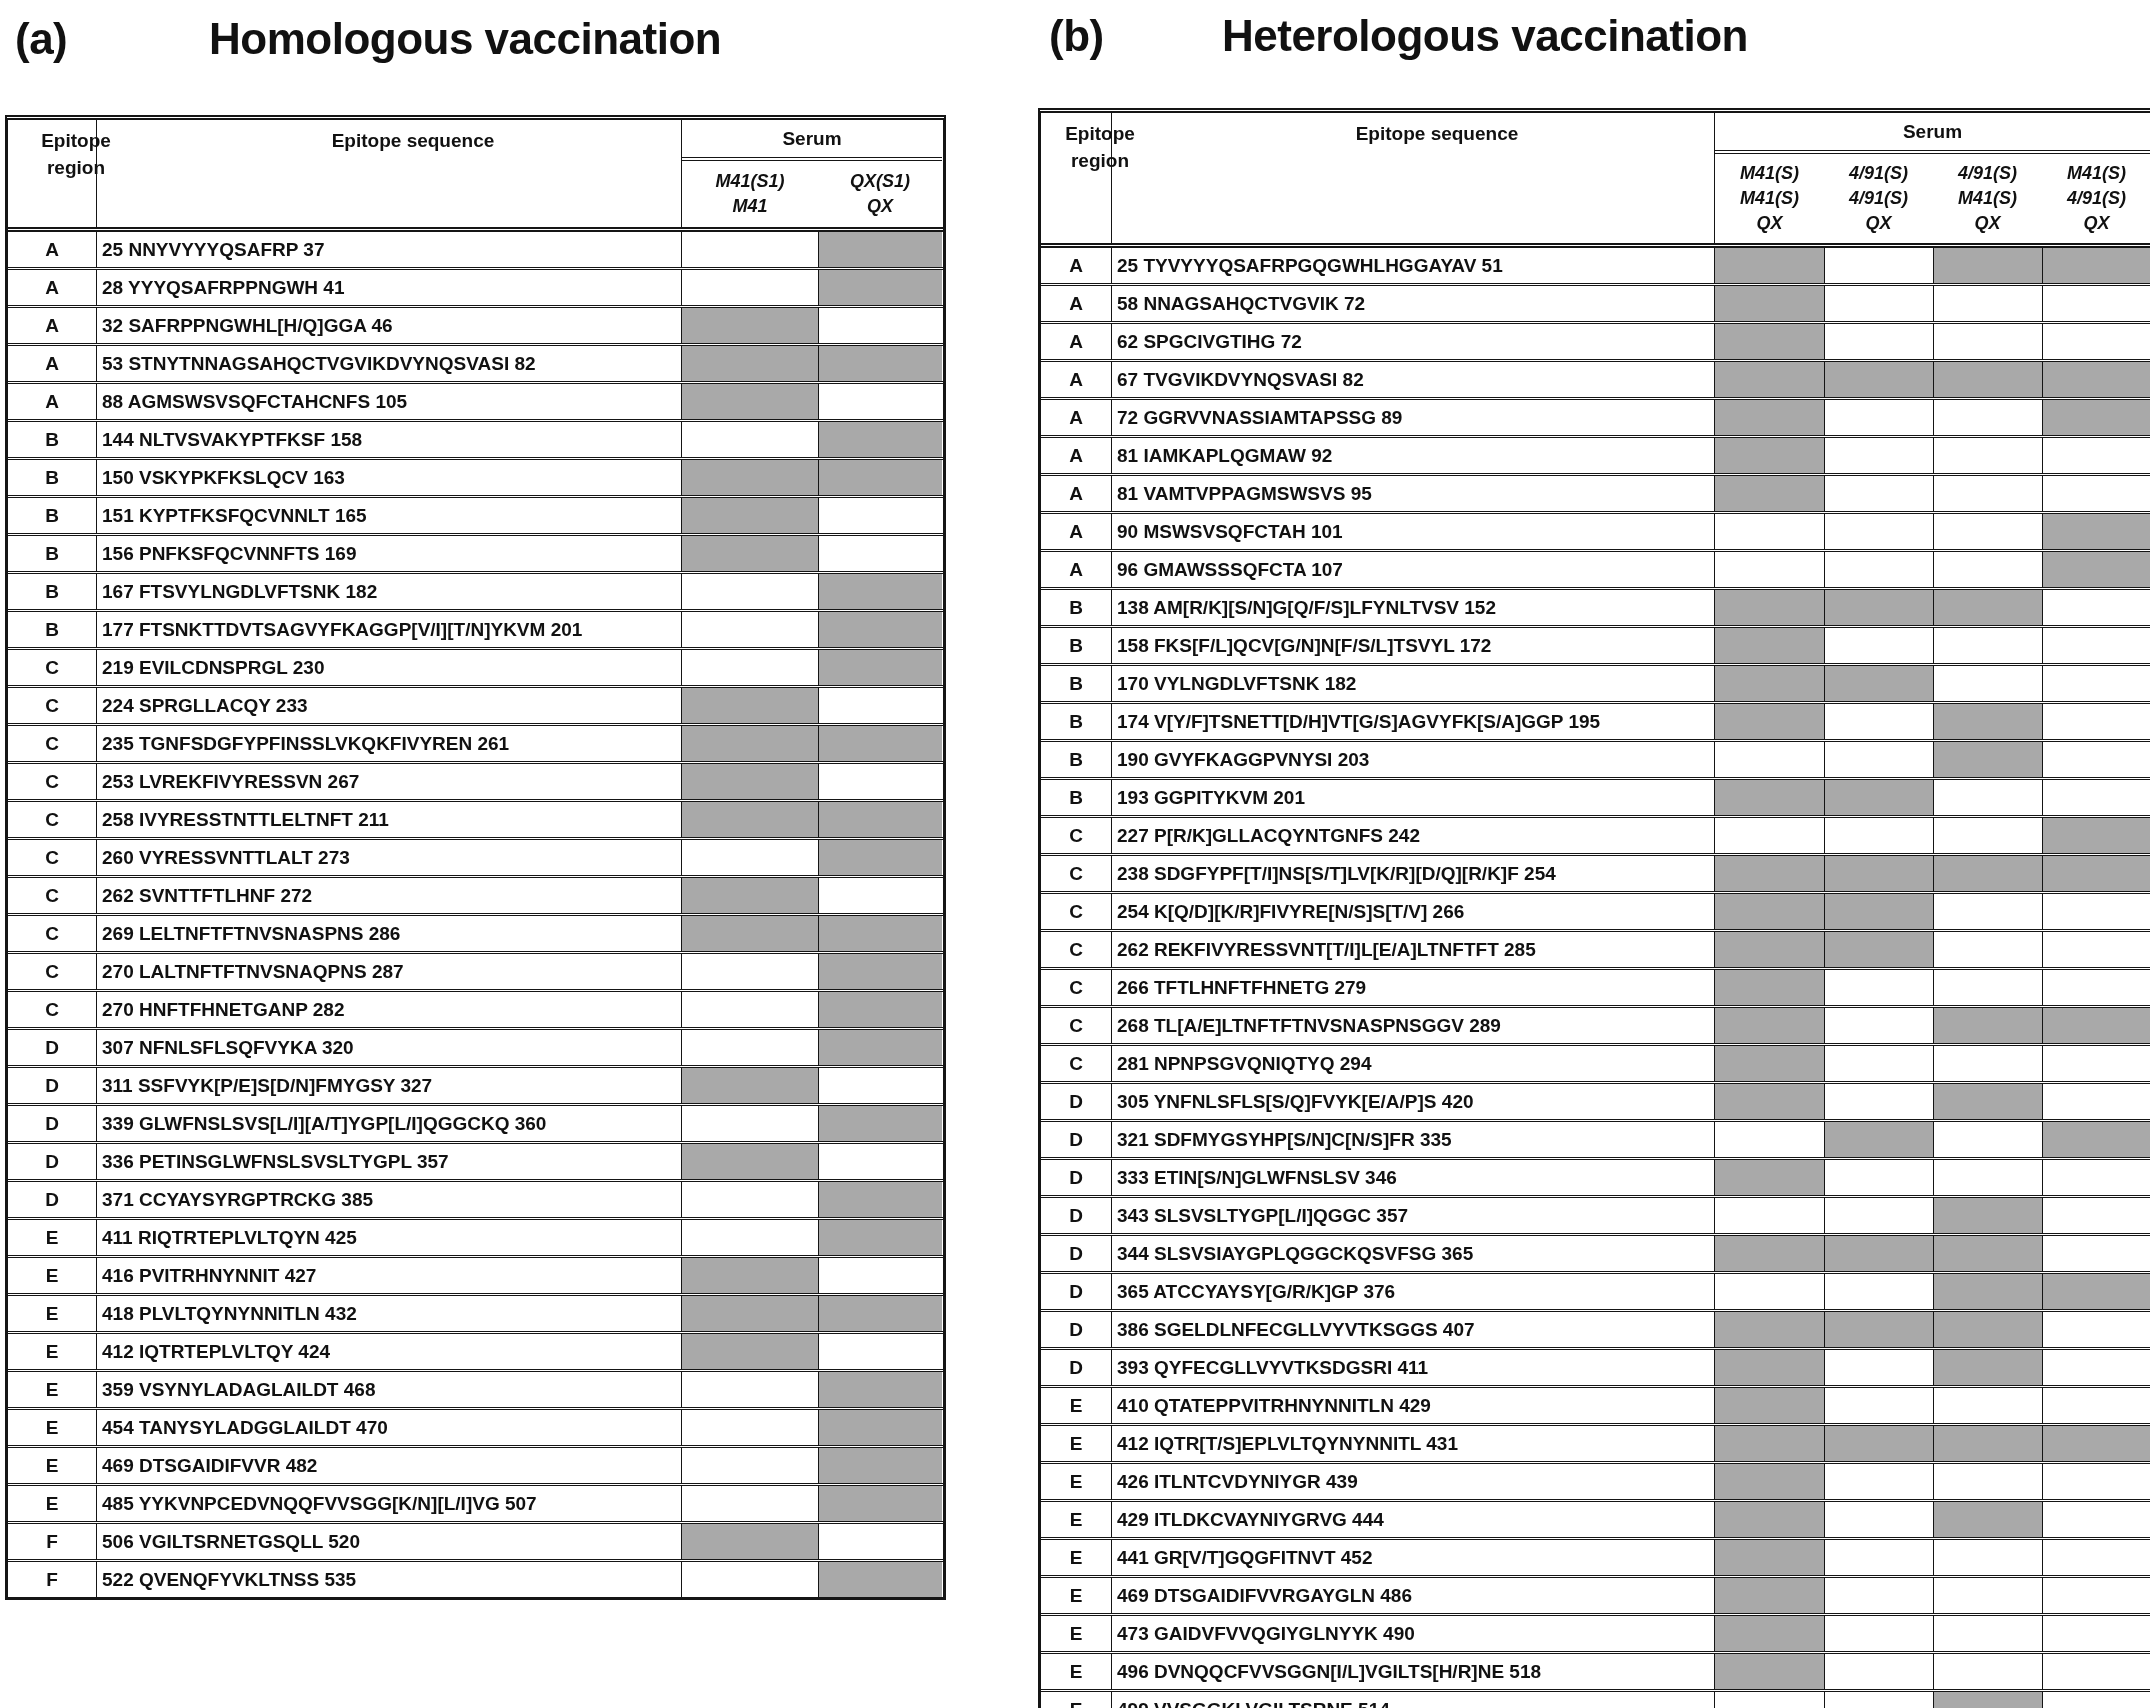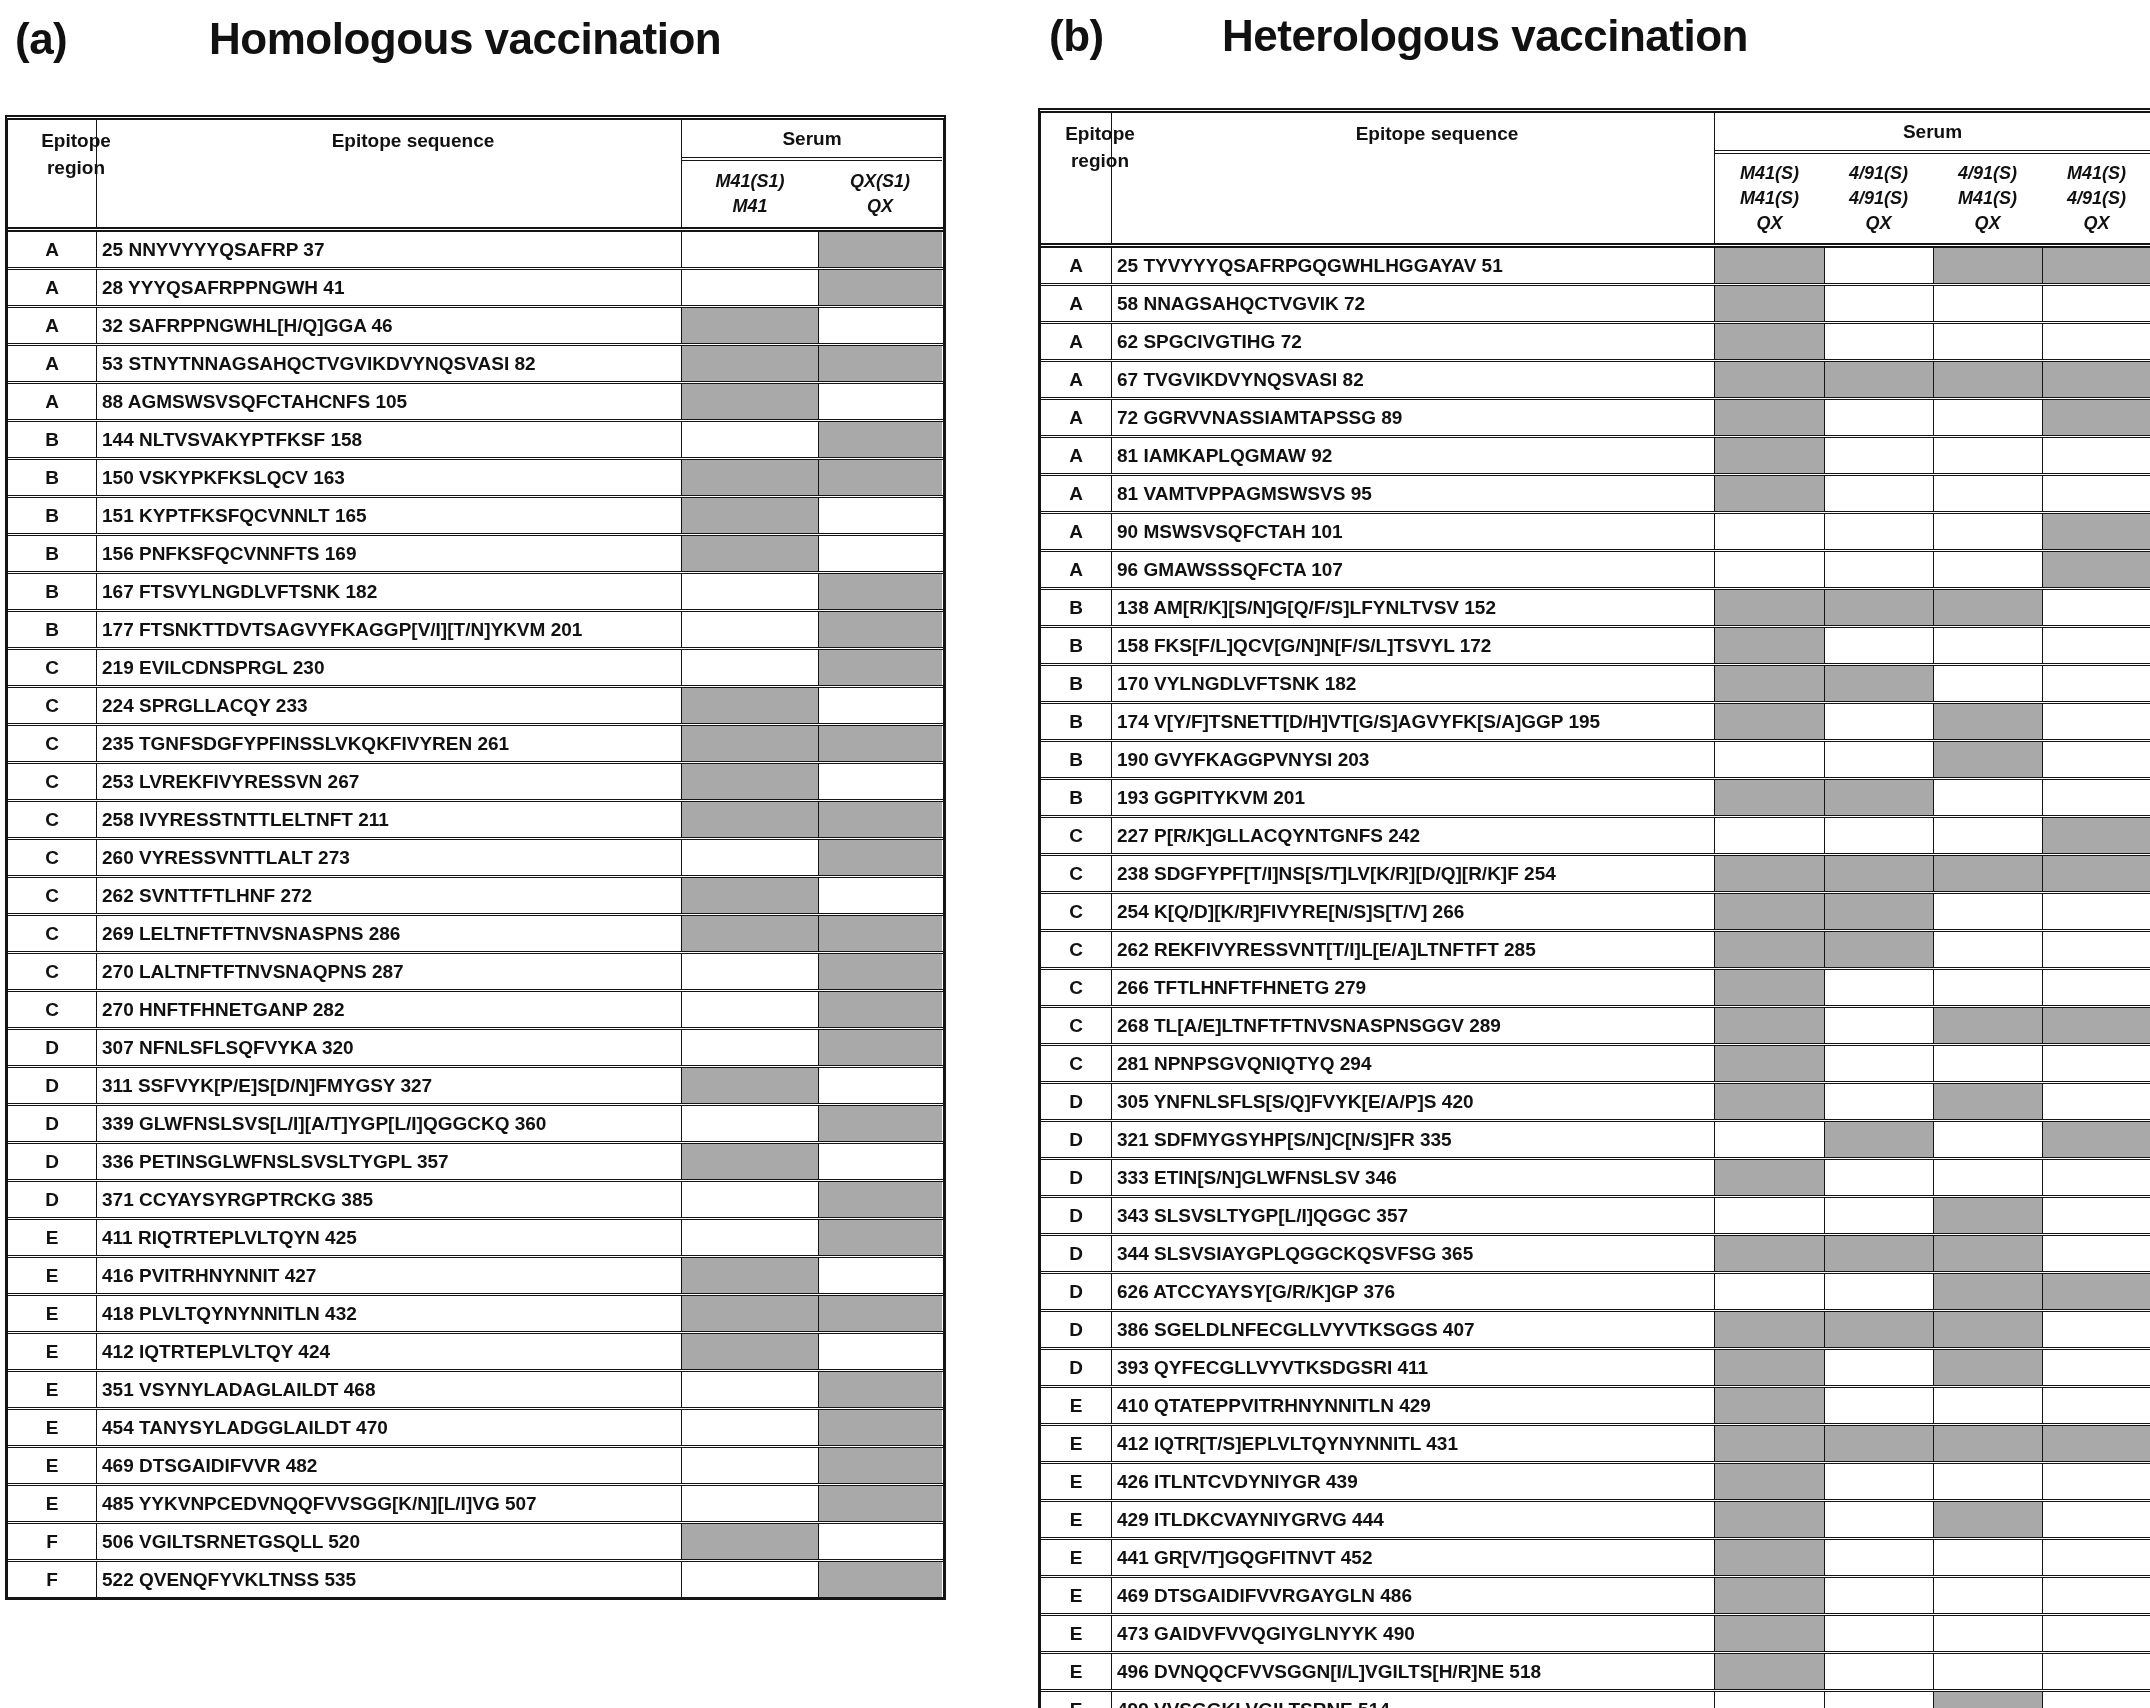--- a/index.html
+++ b/index.html
@@ -247,21 +247,21 @@
           <div class="cell c-serum" style="background-color: rgb(169, 169, 169);"></div>
         </div>
         <div class="row">
     <div class="cell c-region">E</div>
     <div class="cell c-seq">412 IQTRTEPLVLTQY 424</div>
   <div class="cell c-serum" style="background-color: rgb(169, 169, 169);"></div>
           <div class="cell c-serum"></div>
         </div>
         <div class="row">
     <div class="cell c-region">E</div>
-    <div class="cell c-seq">351 VSYNYLADAGLAILDT 468</div>
+    <div class="cell c-seq">359 VSYNYLADAGLAILDT 468</div>
   <div class="cell c-serum"></div>
           <div class="cell c-serum" style="background-color: rgb(169, 169, 169);"></div>
         </div>
         <div class="row">
     <div class="cell c-region">E</div>
     <div class="cell c-seq">454 TANYSYLADGGLAILDT 470</div>
   <div class="cell c-serum"></div>
           <div class="cell c-serum" style="background-color: rgb(169, 169, 169);"></div>
         </div>
         <div class="row">
@@ -538,21 +538,21 @@
         <div class="row">
     <div class="cell c-region">D</div>
     <div class="cell c-seq">344 SLSVSIAYGPLQGGCKQSVFSG 365</div>
   <div class="cell c-serum" style="background-color: rgb(169, 169, 169);"></div>
           <div class="cell c-serum" style="background-color: rgb(169, 169, 169);"></div>
           <div class="cell c-serum" style="background-color: rgb(169, 169, 169);"></div>
           <div class="cell c-serum"></div>
         </div>
         <div class="row">
     <div class="cell c-region">D</div>
-    <div class="cell c-seq">626 ATCCYAYSY[G/R/K]GP 376</div>
+    <div class="cell c-seq">365 ATCCYAYSY[G/R/K]GP 376</div>
   <div class="cell c-serum"></div>
           <div class="cell c-serum"></div>
           <div class="cell c-serum" style="background-color: rgb(169, 169, 169);"></div>
           <div class="cell c-serum" style="background-color: rgb(169, 169, 169);"></div>
         </div>
         <div class="row">
     <div class="cell c-region">D</div>
     <div class="cell c-seq">386 SGELDLNFECGLLVYVTKSGGS 407</div>
   <div class="cell c-serum" style="background-color: rgb(169, 169, 169);"></div>
           <div class="cell c-serum" style="background-color: rgb(169, 169, 169);"></div>

